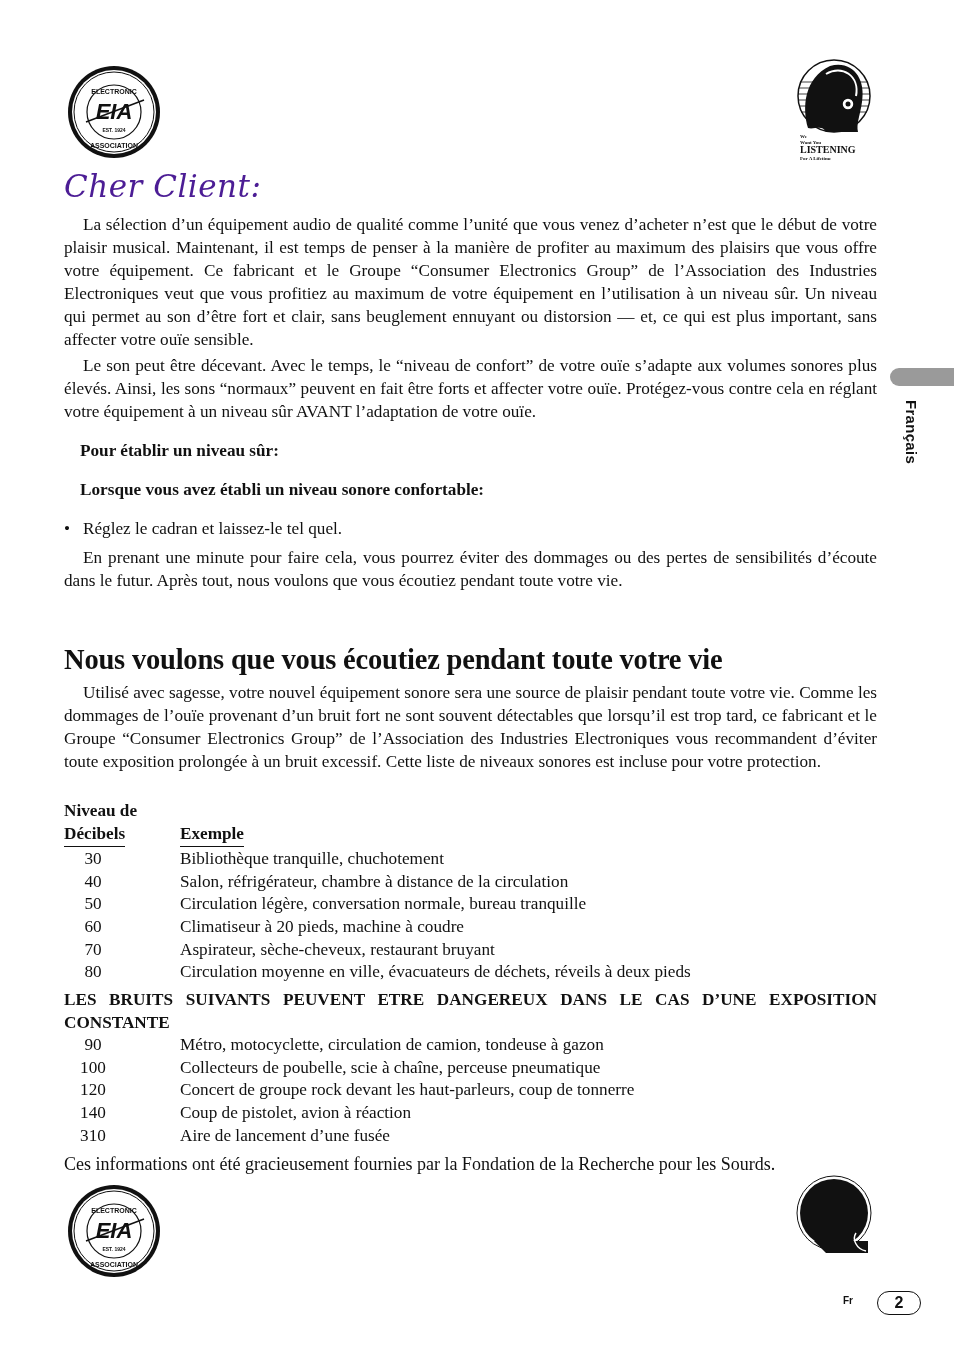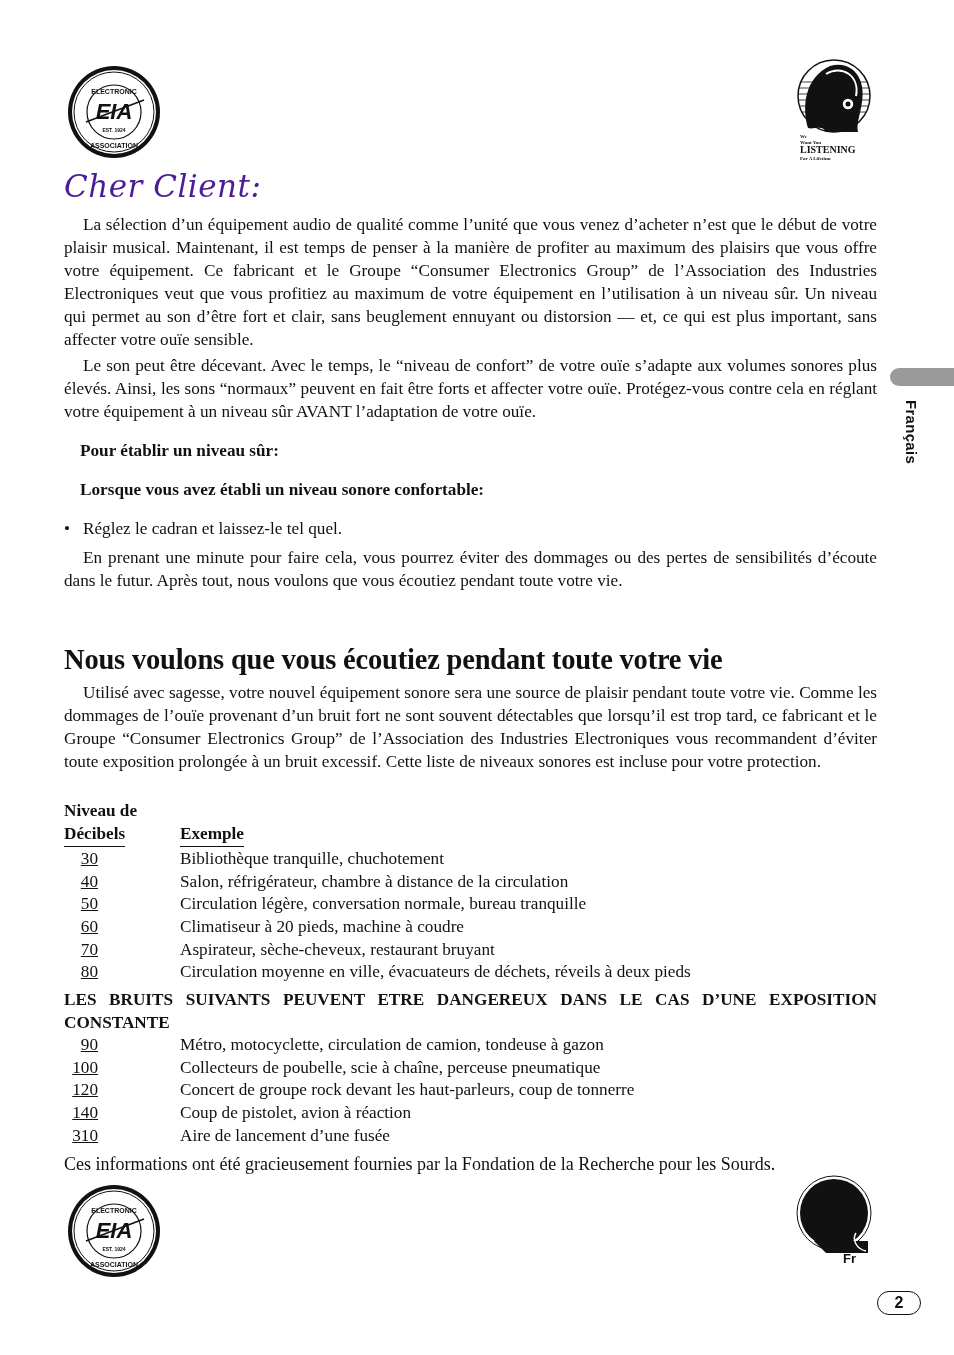--- a/index.html
+++ b/index.html
@@ -33,34 +33,34 @@
     }
 
     .table-head { position: absolute; left: 64px; top: 799px; font-family: "Liberation Serif", serif; font-weight: bold; font-size: 17.2px; line-height: 23px; }
     .th-db { position: absolute; left: 0; top: 0; width: 80px; }
     .th-db .u { border-bottom: 1px solid #111; display: inline-block; padding-bottom: 1px; }
     .th-ex { position: absolute; left: 116px; top: 23px; }
     .th-ex .u { border-bottom: 1px solid #111; display: inline-block; padding-bottom: 1px; }
 
     .rows { position: absolute; left: 64px; font-family: "Liberation Serif", serif; font-size: 17.2px; line-height: 22.7px; }
     .row { position: relative; height: 22.7px; white-space: nowrap; }
-    .row .db { position: absolute; left: 0; width: 34px; text-align: right; text-decoration: underline; }
+    .row .db { position: absolute; left: 12px; width: 34px; text-align: center; }
     .row .ex { position: absolute; left: 116px; }
 
     .warn { position: absolute; left: 64px; top: 988px; width: 813px; font-family: "Liberation Serif", serif; font-weight: bold; font-size: 17.2px; line-height: 23px; text-align: justify; }
     .credit { position: absolute; left: 64px; top: 1154px; font-family: "Liberation Serif", serif; font-size: 18px; }
 
     .side-tab { position: absolute; left: 890px; top: 368px; width: 64px; height: 18px; background: #9a9a9a; border-radius: 9px 0 0 9px; }
     .side-label {
       position: absolute; left: 903px; top: 400px;
       font-family: "Liberation Sans", sans-serif; font-weight: bold; font-size: 15px;
       writing-mode: vertical-rl; letter-spacing: 0.3px;
     }
 
-    .footer-lang { position: absolute; left: 843px; top: 1251px; font-family: "Liberation Sans", sans-serif; font-weight: bold; font-size: 13px; }
+    .footer-lang { position: absolute; left: 843px; top: 1295px; font-family: "Liberation Sans", sans-serif; font-weight: bold; font-size: 10px; }
     .page-num {
       position: absolute; left: 877px; top: 1291px; width: 44px; height: 24px;
       border: 1.3px solid #111; border-radius: 12px; box-sizing: border-box;
       font-family: "Liberation Sans", sans-serif; font-weight: bold; font-size: 16px;
       text-align: center; line-height: 22px;
     }
   </style>
 </head>
 <body>
 

